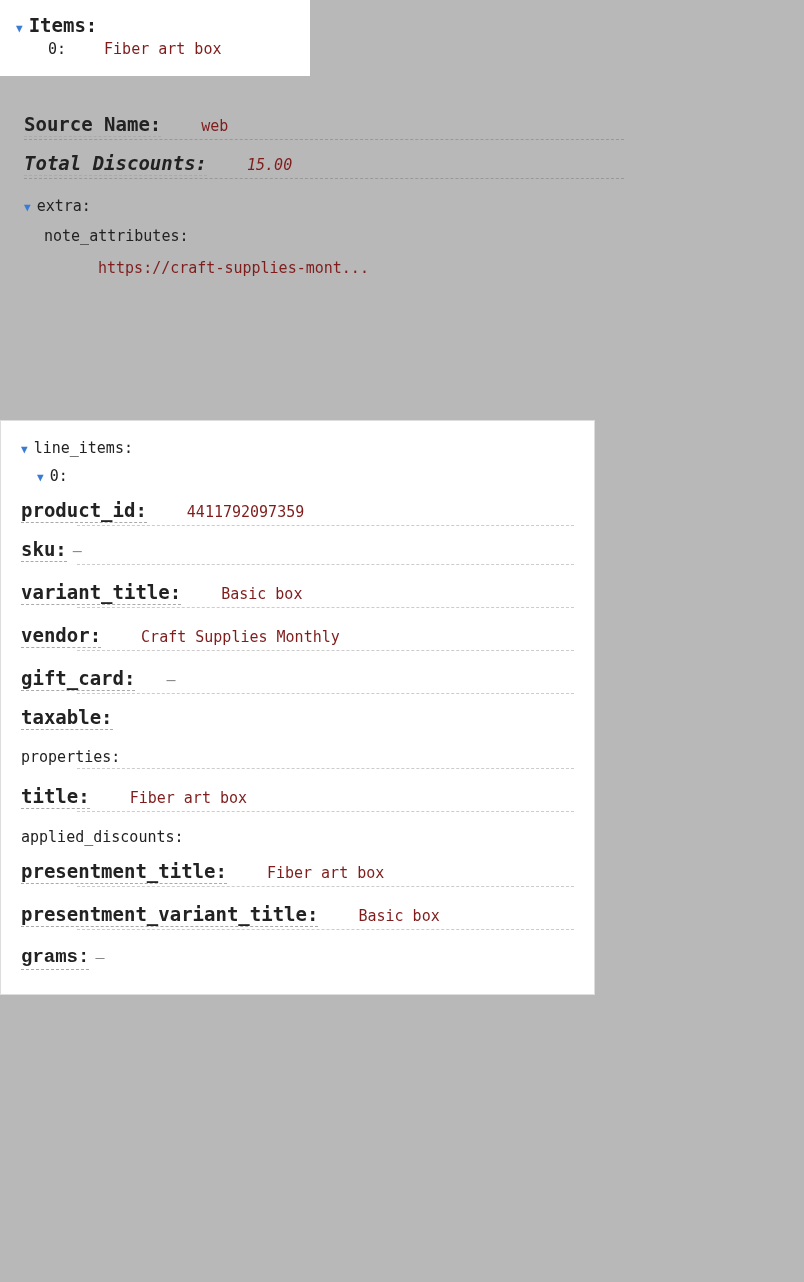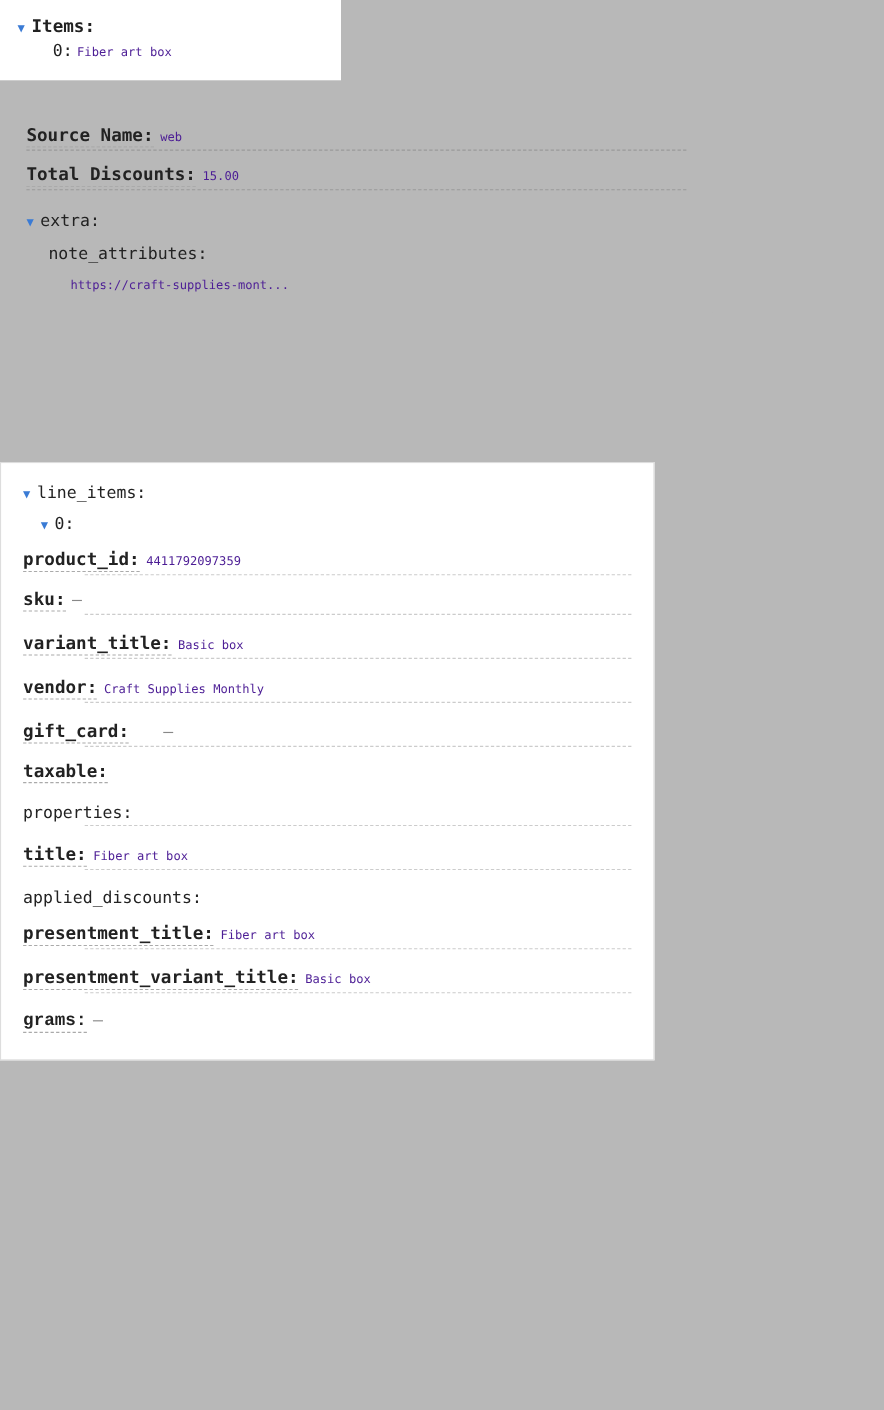--- a/index.html
+++ b/index.html
@@ -48,31 +48,32 @@
       color: #3a7bd5;
       font-size: 11px;
       cursor: pointer;
       user-select: none;
       margin-right: 2px;
     }
 
     .key-label {
       font-weight: bold;
       color: #222;
-      font-size: 16px;
+      font-size: 19px;
     }
 
     .key-normal {
       color: #222;
       font-size: 15px;
     }
 
     .value-text {
-      color: #4c1d95;
-      font-size: 11px;
+      color: #7f1d1d;
+      font-size: 15px;
+      margin-left: 34px;
     }
 
     .dash-text {
       color: #888;
       font-size: 15px;
     }
 
     
     .main-white-panel {
       position: absolute;
@@ -116,21 +117,21 @@
 </div>
 
 <div style="position: absolute; top: 105px; left: 0; width: 648px; background: #b8b8b8; padding: 0 24px; text-align: center;">
 
   <div class="field-row">
     <span class="key-label dashed-key">Source Name:</span>
     <span class="value-text">web</span>
   </div>
   <div style="border-bottom: 1.5px dashed #999; margin-bottom: 0;"></div>
 
-  <div class="field-row" style="margin-top: 4px;">
+  <div class="field-row" style="margin-top: 4px; font-style: italic;">
     <span class="key-label dashed-key">Total Discounts:</span>
     <span class="value-text">15.00</span>
   </div>
   <div style="border-bottom: 1.5px dashed #999; margin-bottom: 0;"></div>
 
   <div class="tree-row" style="margin-top: 16px;">
     <span class="triangle">▼</span>
     <span class="key-normal">extra:</span>
   </div>
 

